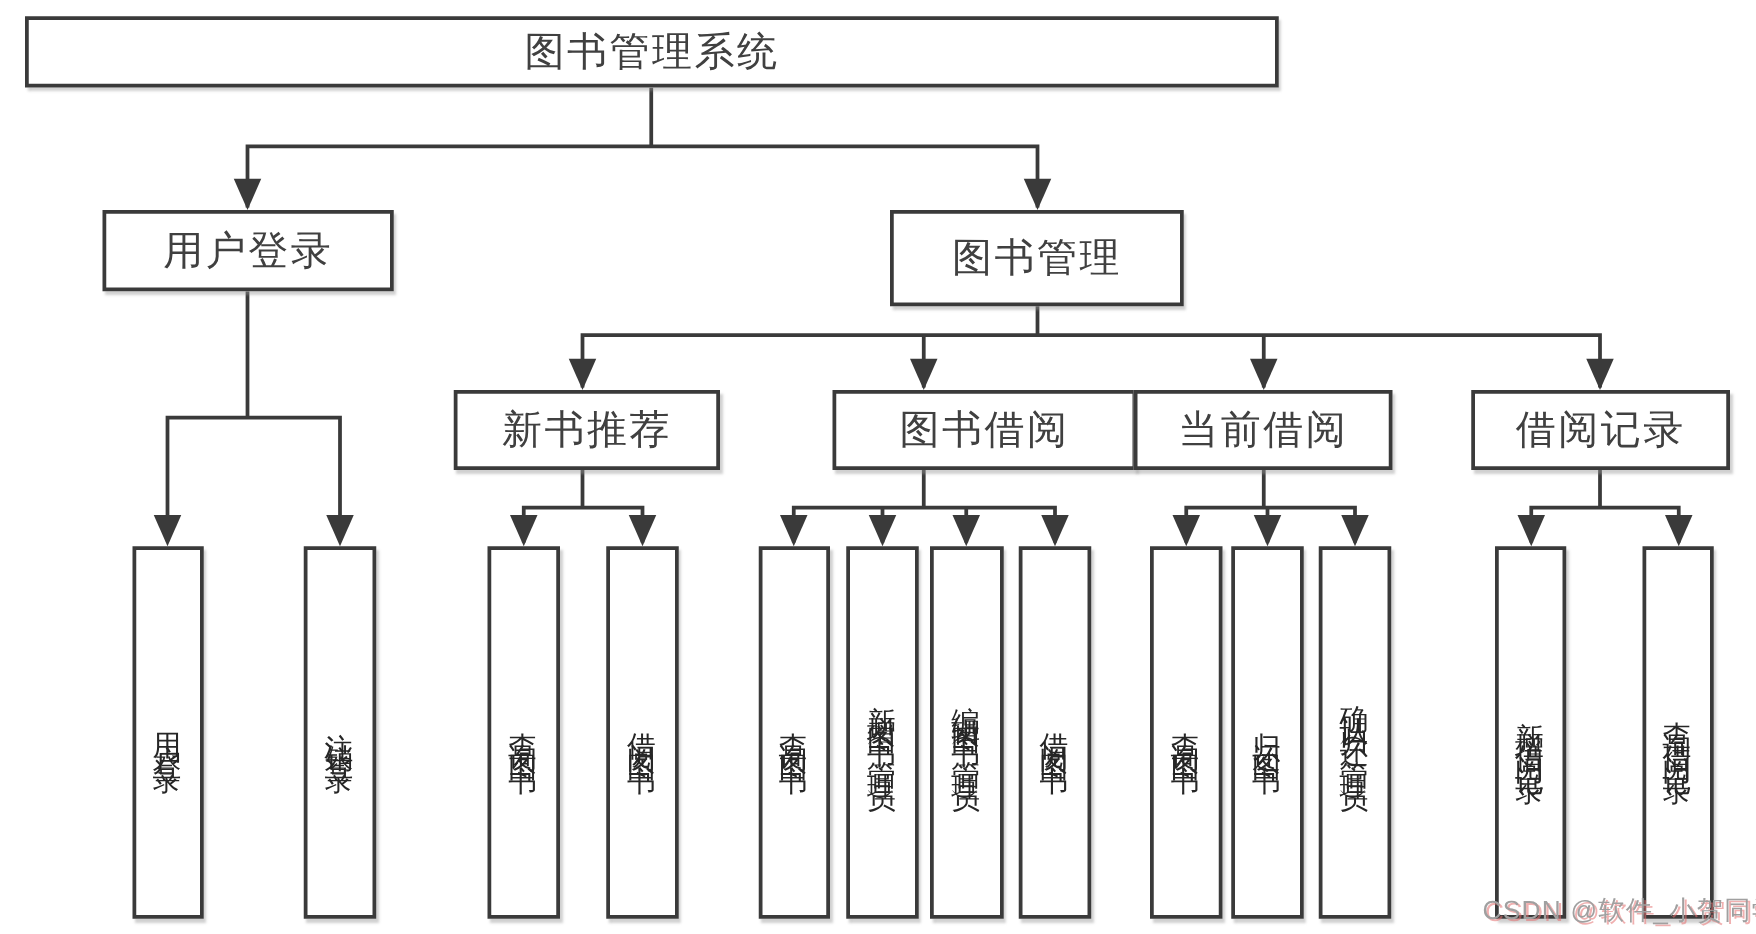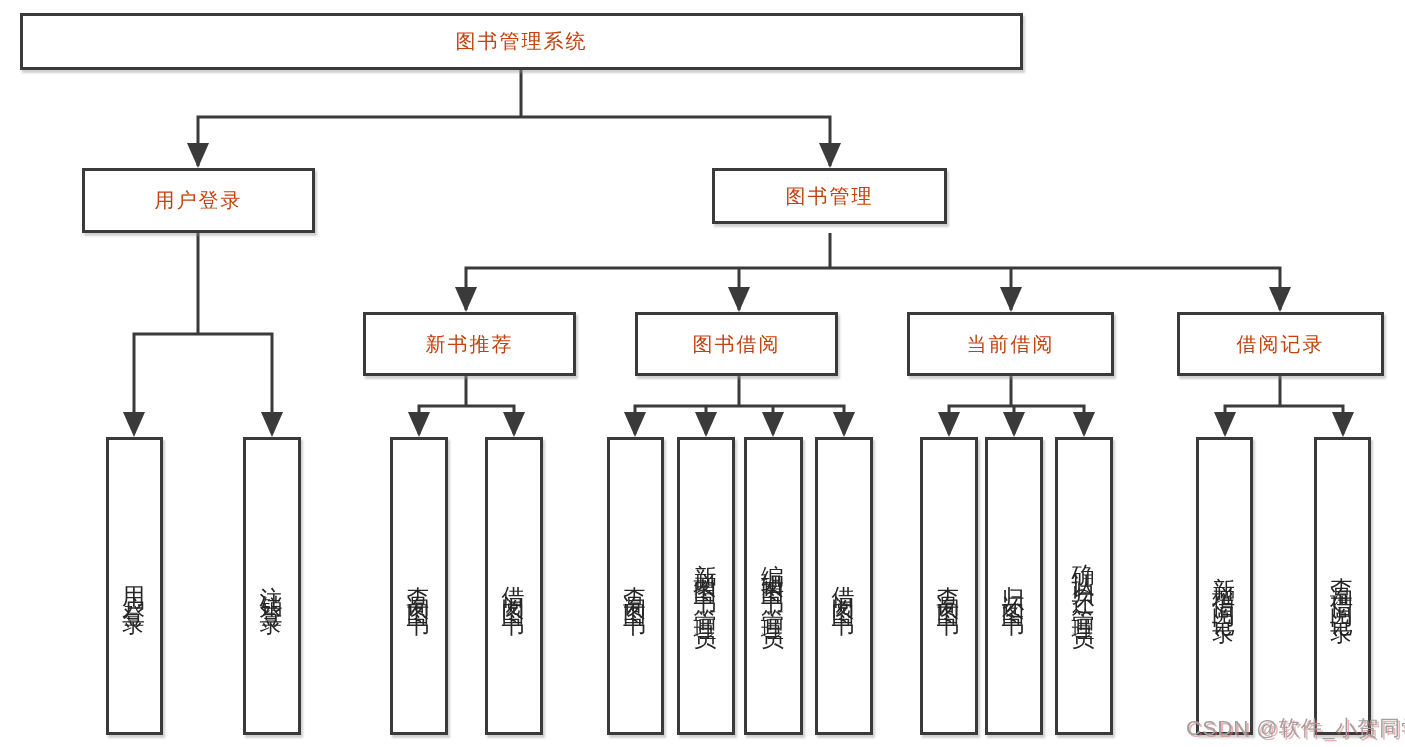--- a/index.html
+++ b/index.html
@@ -15,24 +15,24 @@
   .box{
     position:absolute;
     box-sizing:border-box;
     background:#ffffff;
     border:3px solid #3a3a3a;
     display:flex;align-items:center;justify-content:center;
     z-index:2;
     box-shadow:2px 3px 2px rgba(150,150,150,0.45);
   }
   .h-label{
-    font-size:20px;
+    font-size:32px;
     letter-spacing:2px;
     white-space:nowrap;
-    color:#c2410c;
+    color:#404040;
   }
   .v-label{
     writing-mode:vertical-rl;
     text-orientation:mixed;
     font-size:23px;
     letter-spacing:9px;
     color:#262626;
     white-space:nowrap;
   }
   .watermark{
@@ -84,28 +84,28 @@
     </g>
   </svg>
 
   <div class="box" style="left:20px;top:13px;width:1003px;height:57px;">
     <span class="h-label">图书管理系统</span>
   </div>
 
   <div class="box" style="left:82px;top:168px;width:233px;height:65px;">
     <span class="h-label">用户登录</span>
   </div>
-  <div class="box" style="left:712px;top:168px;width:235px;height:56px;">
+  <div class="box" style="left:712px;top:168px;width:235px;height:77px;">
     <span class="h-label">图书管理</span>
   </div>
 
   <div class="box" style="left:363px;top:312px;width:213px;height:64px;">
     <span class="h-label">新书推荐</span>
   </div>
-  <div class="box" style="left:635px;top:312px;width:203px;height:64px;">
+  <div class="box" style="left:666px;top:312px;width:243px;height:64px;">
     <span class="h-label">图书借阅</span>
   </div>
   <div class="box" style="left:907px;top:312px;width:207px;height:64px;">
     <span class="h-label">当前借阅</span>
   </div>
   <div class="box" style="left:1177px;top:312px;width:207px;height:64px;">
     <span class="h-label">借阅记录</span>
   </div>
 
   <div class="box" style="left:106px;top:437px;width:57px;height:298px;">

